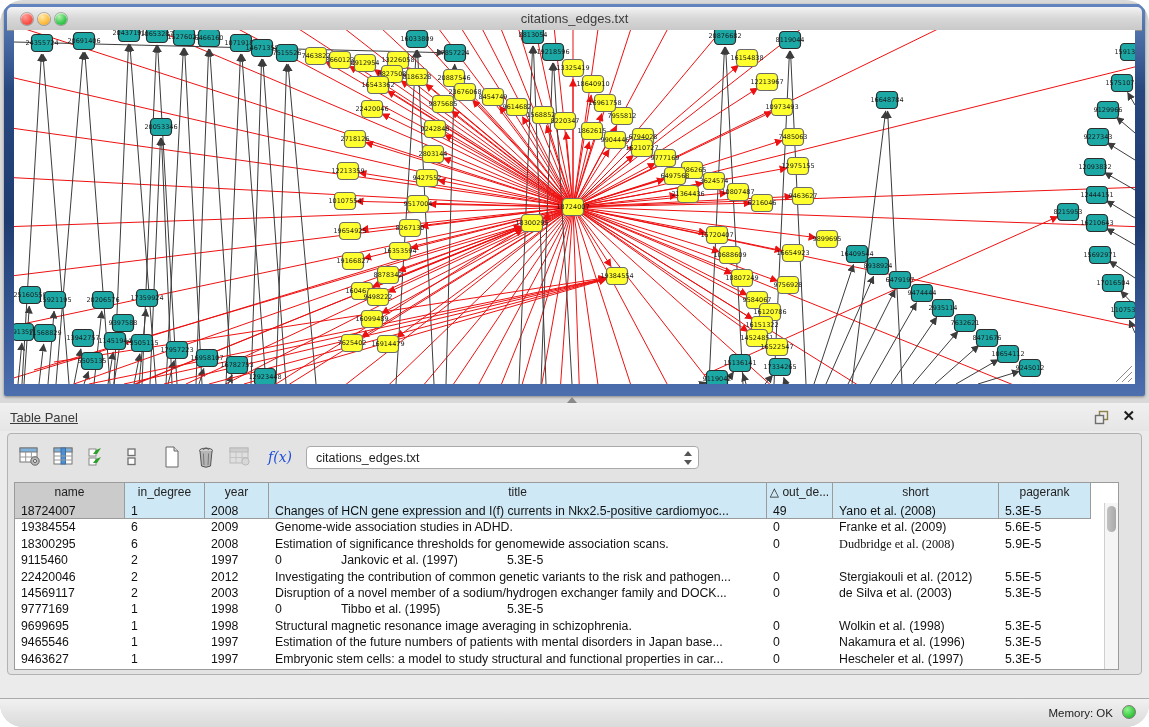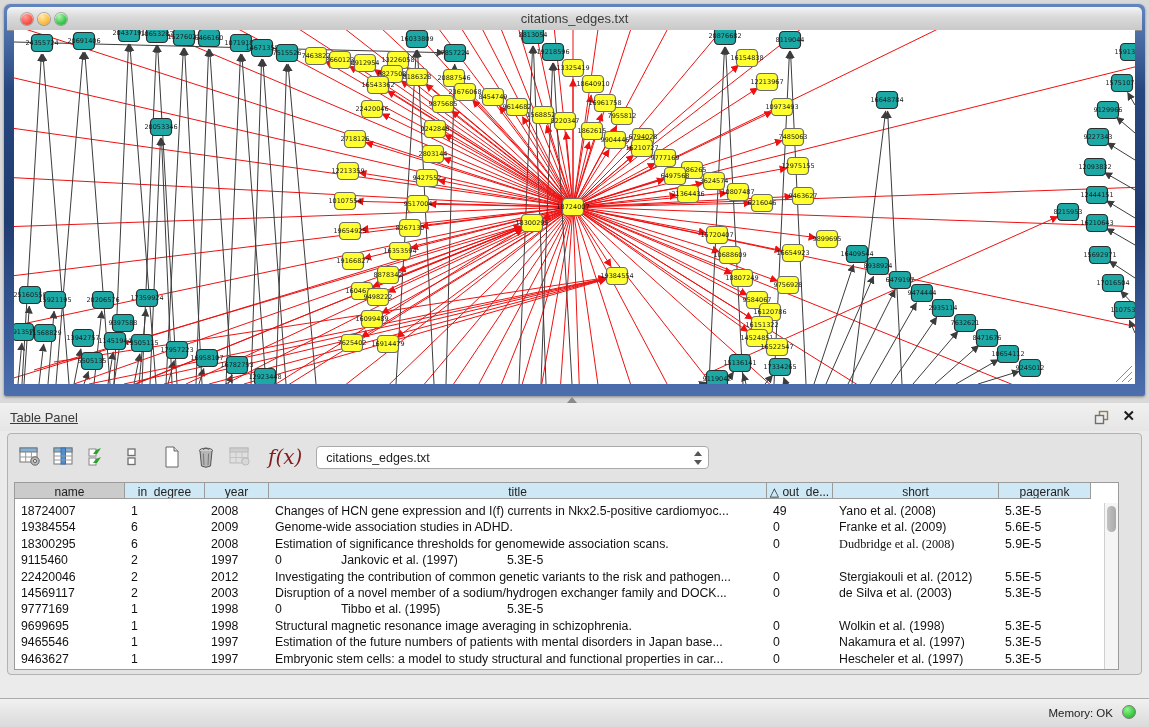--- a/index.html
+++ b/index.html
@@ -1,17 +1,17 @@
 <!DOCTYPE html>
 <html><head>
 <meta charset="utf-8">
 <style>
   html,body{margin:0;padding:0;}
   body{font-family:"Liberation Sans",sans-serif;-webkit-font-smoothing:antialiased;}
-  .screen{position:relative;width:1149px;height:727px;background:#d9d9d9;overflow:hidden;}
+  .screen{position:relative;width:1149px;height:727px;background:#d9d9d9;overflow:hidden;border-radius:23px;}
 
   
   .net-frame{position:absolute;left:4px;top:4px;width:1141px;height:392px;
     background:linear-gradient(180deg,#6285bf 0%,#27477f 22%,#1f3c70 55%,#3a5c9b 85%,#4d6fae 100%);
     border-radius:6px 6px 2px 2px;box-shadow:0 1px 3px rgba(0,0,0,.4);}
   .titlebar{position:absolute;left:3px;top:3px;right:3px;height:23px;
     background:linear-gradient(180deg,#f4f4f4,#d9d9d9 45%,#c9c9c9);
     border-radius:5px 5px 0 0;border-bottom:1px solid #8f8f8f;}
   .title-text{position:absolute;left:0;right:0;top:4px;text-align:center;font-size:13px;color:#3c3c3c;}
   .light{position:absolute;top:6px;width:12px;height:12px;border-radius:50%;box-shadow:inset 0 1px 1px rgba(255,255,255,.6),0 0 0 1px rgba(0,0,0,.25);}
@@ -28,30 +28,30 @@
   
   .table-panel{position:absolute;left:0;top:403px;width:1149px;height:296px;background:#ebebeb;}
   .tp-header{position:relative;height:28px;background:linear-gradient(180deg,#f0f0f0,#e6e6e6);}
   .tp-title{position:absolute;left:10px;top:7px;font-size:13px;color:#3a3a3a;text-decoration:underline;}
   .tp-float{position:absolute;right:40px;top:7px;width:15px;height:15px;cursor:pointer;}
   .tp-close{position:absolute;right:14px;top:4px;font-size:15px;font-weight:bold;color:#1c1c1c;cursor:pointer;line-height:18px;}
   .tp-body{position:absolute;left:7px;right:7px;top:30px;height:240px;background:#e3e3e3;
     border:1px solid #b2b2b2;border-radius:4px;}
   .toolbar{position:absolute;left:10px;top:7px;height:32px;display:flex;align-items:center;}
   .tb-icon{width:24px;height:24px;margin-right:10px;display:flex;align-items:center;justify-content:center;cursor:pointer;}
-  .tb-fx{font-family:"DejaVu Serif",serif;font-style:italic;font-size:20px;color:#7f1d1d;margin:0 14px 0 6px;cursor:pointer;}
+  .tb-fx{font-family:"DejaVu Serif",serif;font-style:italic;font-size:14px;color:#1d4ed8;margin:0 14px 0 6px;cursor:pointer;}
   .tb-select{position:relative;width:393px;height:23px;background:#ffffff;border:1px solid #a9a9a9;border-radius:4px;
     font-size:12.5px;color:#1e1e1e;line-height:23px;padding-left:9px;box-sizing:border-box;cursor:pointer;}
   .tb-select .stepper{position:absolute;right:6px;top:3px;width:10px;height:16px;}
   .tb-select .stepper:before{content:"";position:absolute;left:2px;top:1px;border-left:4px solid transparent;border-right:4px solid transparent;border-bottom:5px solid #555;}
   .tb-select .stepper:after{content:"";position:absolute;left:2px;bottom:1px;border-left:4px solid transparent;border-right:4px solid transparent;border-top:5px solid #555;}
 
   .tbl{position:absolute;left:6px;top:48px;width:1103px;height:186px;background:#fff;border:1px solid #9b9b9b;overflow:hidden;}
   .thead{display:flex;height:20px;}
-  .th{box-sizing:border-box;height:16px;background:#cfe8f5;border-right:1px solid #9b9b9b;border-bottom:1px solid #9b9b9b;
+  .th{box-sizing:border-box;height:36px;background:#cfe8f5;border-right:1px solid #9b9b9b;border-bottom:1px solid #9b9b9b;
     font-size:12px;color:#222;text-align:center;line-height:19px;overflow:hidden;white-space:nowrap;cursor:pointer;}
   .th.first{background:#cbcbcb;}
   .tr{display:flex;height:16.4px;cursor:default;}
   .td{box-sizing:border-box;padding-left:6px;font-size:12.3px;color:#111;line-height:16.4px;
     overflow:hidden;white-space:nowrap;}
   .vscroll{position:absolute;right:0;top:20px;bottom:0;width:13px;background:#f5f5f5;border-left:1px solid #cfcfcf;}
   .vthumb{position:absolute;left:1.5px;top:3px;width:9px;height:26px;background:linear-gradient(90deg,#c2c2c2,#a9a9a9);border-radius:5px;cursor:pointer;}
 
   .tabs{position:absolute;left:50%;transform:translateX(-50%);top:272px;display:inline-flex;
     border:1px solid #9a9a9a;border-radius:5px;overflow:hidden;background:#fff;}
@@ -702,21 +702,21 @@
               <div class="td" style="width: 66px;">0</div>
               <div class="td" style="width: 166px;">Wolkin et al. (1998)</div>
               <div class="td" style="width: 92px;">5.3E-5</div>
             </div>
             <div class="tr">
               <div class="td" style="width: 110px;">9465546</div>
               <div class="td" style="width: 80px;">1</div>
               <div class="td" style="width: 64px;">1997</div>
               <div class="td" style="width: 498px;">Estimation of the future numbers of patients with mental disorders in Japan base...</div>
               <div class="td" style="width: 66px;">0</div>
-              <div class="td" style="width: 166px;">Nakamura et al. (1997)</div>
+              <div class="td" style="width: 166px;">Nakamura et al. (1996)</div>
               <div class="td" style="width: 92px;">5.3E-5</div>
             </div>
             <div class="tr">
               <div class="td" style="width: 110px;">9463627</div>
               <div class="td" style="width: 80px;">1</div>
               <div class="td" style="width: 64px;">1997</div>
               <div class="td" style="width: 498px;">Embryonic stem cells: a model to study structural and functional properties in car...</div>
               <div class="td" style="width: 66px;">0</div>
               <div class="td" style="width: 166px;">Hescheler et al. (1997)</div>
               <div class="td" style="width: 92px;">5.3E-5</div>

